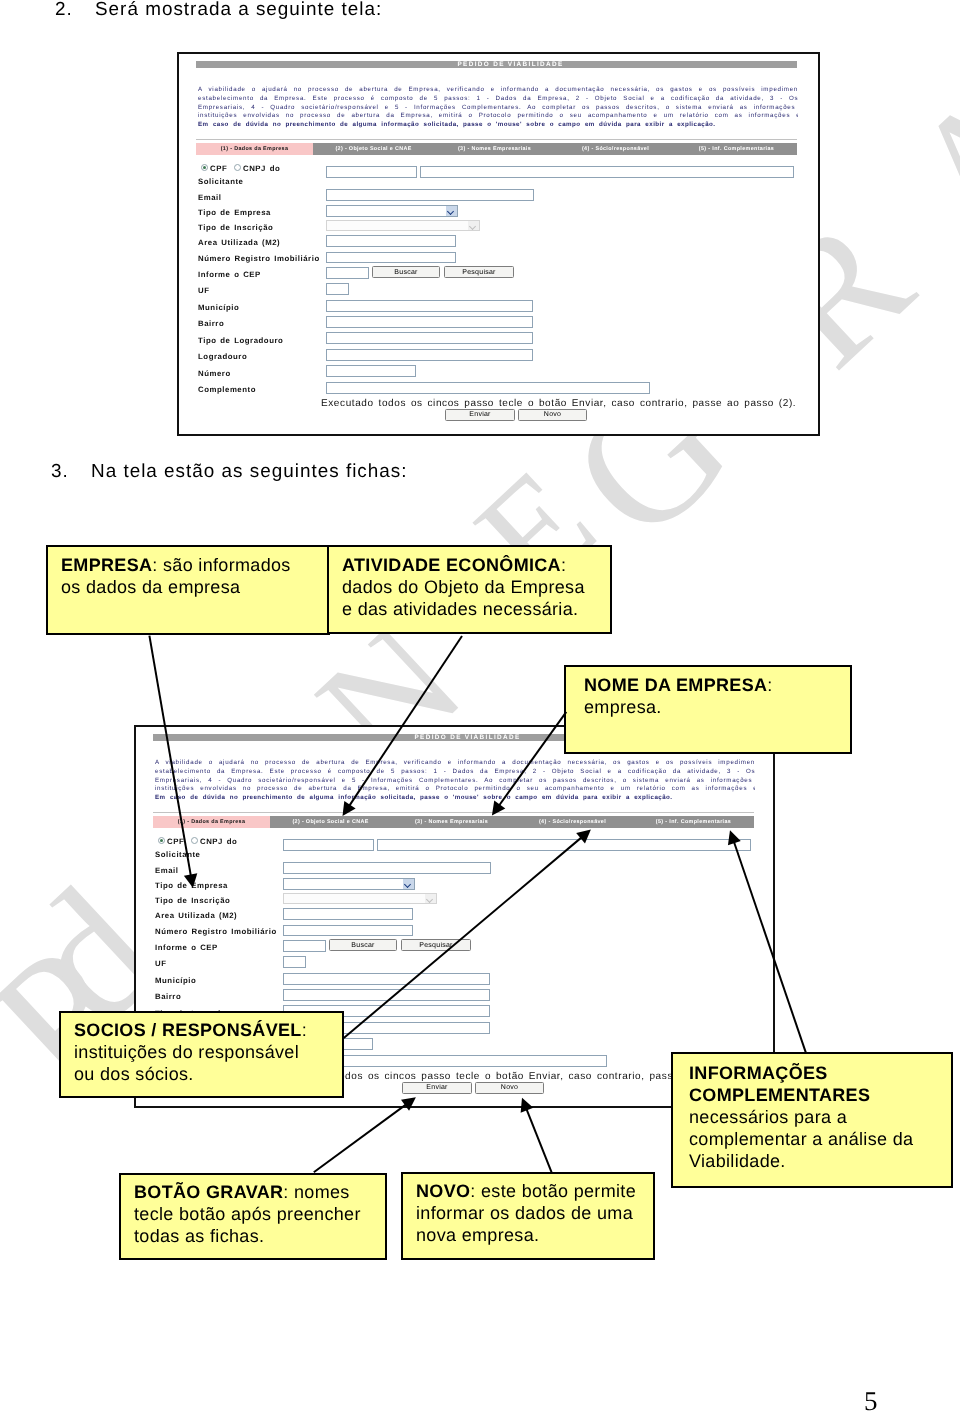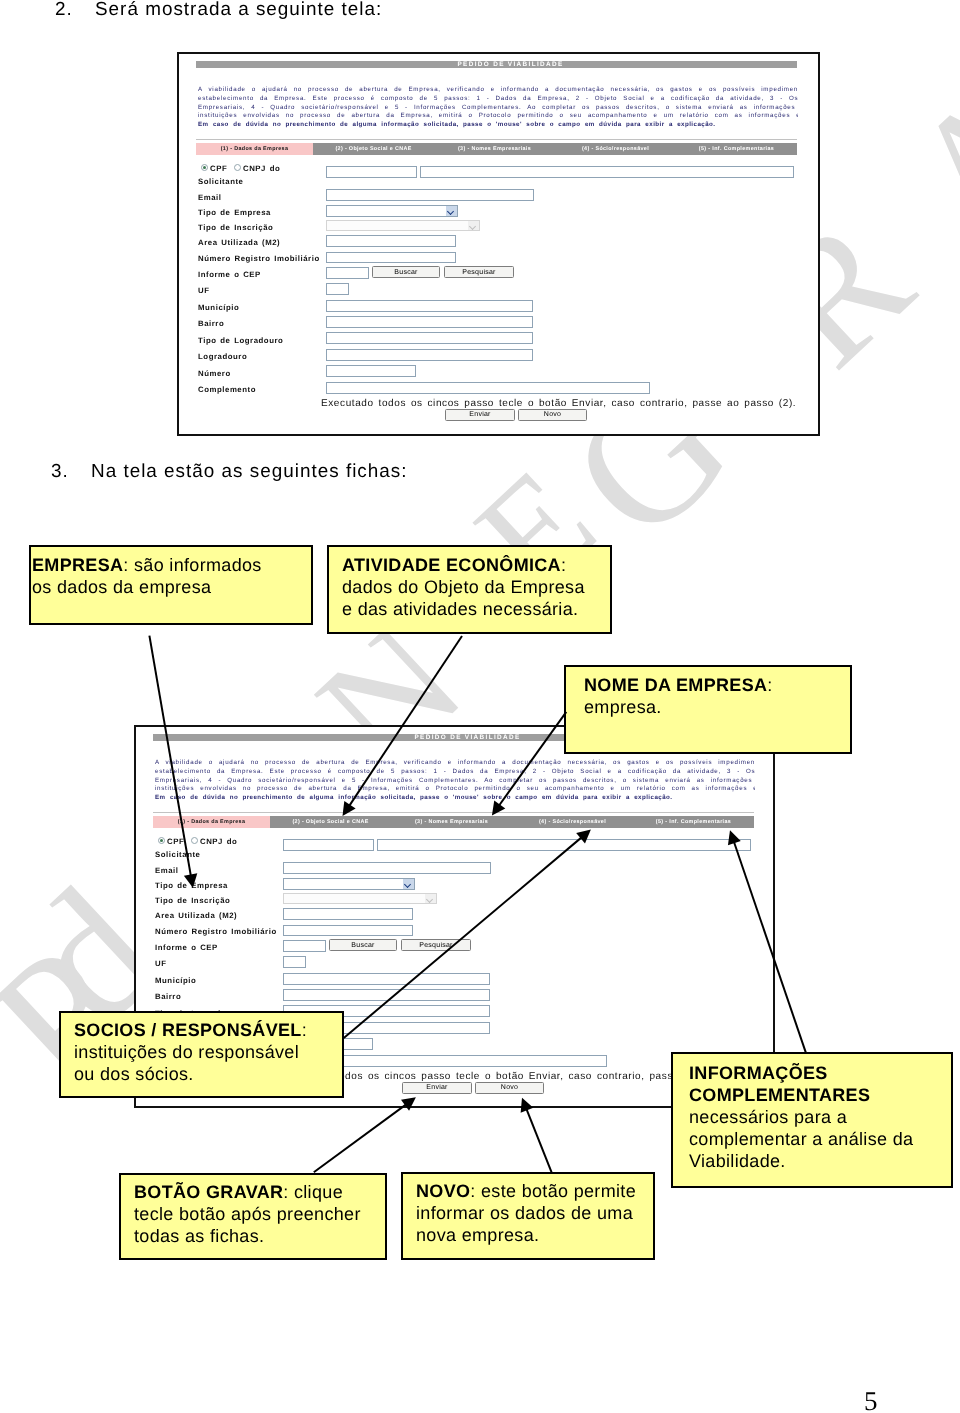--- a/index.html
+++ b/index.html
@@ -183,40 +183,40 @@
         <div class="f-sel dis" style="left: 147px; top: 165.5px; width: 154px; height: 11.5px;">
           <div class="arw"></div>
         </div>
         <div class="f-btn" style="left: 193px; top: 212px; width: 68px; height: 12px; line-height: 11px;">Buscar</div>
         <div class="f-btn" style="left: 265px; top: 212px; width: 70px; height: 12px; line-height: 11px;">Pesquisar</div>
         <div class="f-note" style="left: 142px; top: 344px;">Executado todos os cincos passo tecle o botão Enviar, caso contrario, passe ao passo (2).</div>
         <div class="f-btn" style="left: 266px; top: 355px; width: 70px; height: 11.5px; line-height: 10.5px;">Enviar</div>
         <div class="f-btn" style="left: 339px; top: 355px; width: 69px; height: 11.5px; line-height: 10.5px;">Novo</div>
       </div>
     </div>
-    <div class="callout" style="left: 29px; top: 545px; width: 284px; height: 80px; padding: 7px 1px;">
+    <div class="callout" style="left: 46px; top: 545px; width: 284px; height: 90px; padding: 7px 13px;">
       <div class="ln"><b>EMPRESA</b><span>: são informados</span></div>
       <div class="ln">os dados da empresa</div>
     </div>
     <div class="callout" style="left: 327px; top: 545px; width: 285px; height: 89px; padding: 7px 13px;">
       <div class="ln"><b>ATIVIDADE ECONÔMICA</b><span>:</span></div>
       <div class="ln">dados do Objeto da Empresa</div>
       <div class="ln">e das atividades necessária.</div>
     </div>
     <div class="callout" style="left: 564px; top: 665px; width: 288px; height: 89px; padding: 7px 18px;">
       <div class="ln"><b>NOME DA EMPRESA</b><span>:</span></div>
       <div class="ln">empresa.</div>
     </div>
     <div class="callout" style="left: 59px; top: 1011px; width: 285px; height: 87px; padding: 6px 13px;">
       <div class="ln"><b>SOCIOS / RESPONSÁVEL</b><span>:</span></div>
       <div class="ln">instituições do responsável</div>
       <div class="ln">ou dos sócios.</div>
     </div>
     <div class="callout" style="left: 119px; top: 1173px; width: 268px; height: 87px; padding: 6px 13px;">
-      <div class="ln"><b>BOTÃO GRAVAR</b><span>: clique</span></div>
+      <div class="ln"><b>BOTÃO GRAVAR</b><span>: nomes</span></div>
       <div class="ln">tecle botão após preencher</div>
       <div class="ln">todas as fichas.</div>
     </div>
     <div class="callout" style="left: 401px; top: 1172px; width: 254px; height: 88px; padding: 6px 13px;">
       <div class="ln"><b>NOVO</b><span>: este botão permite</span></div>
       <div class="ln">informar os dados de uma</div>
       <div class="ln">nova empresa.</div>
     </div>
     <div class="callout" style="left: 671px; top: 1052px; width: 282px; height: 136px; padding: 8px 16px;">
       <div class="ln"><b>INFORMAÇÕES</b><span></span></div>

